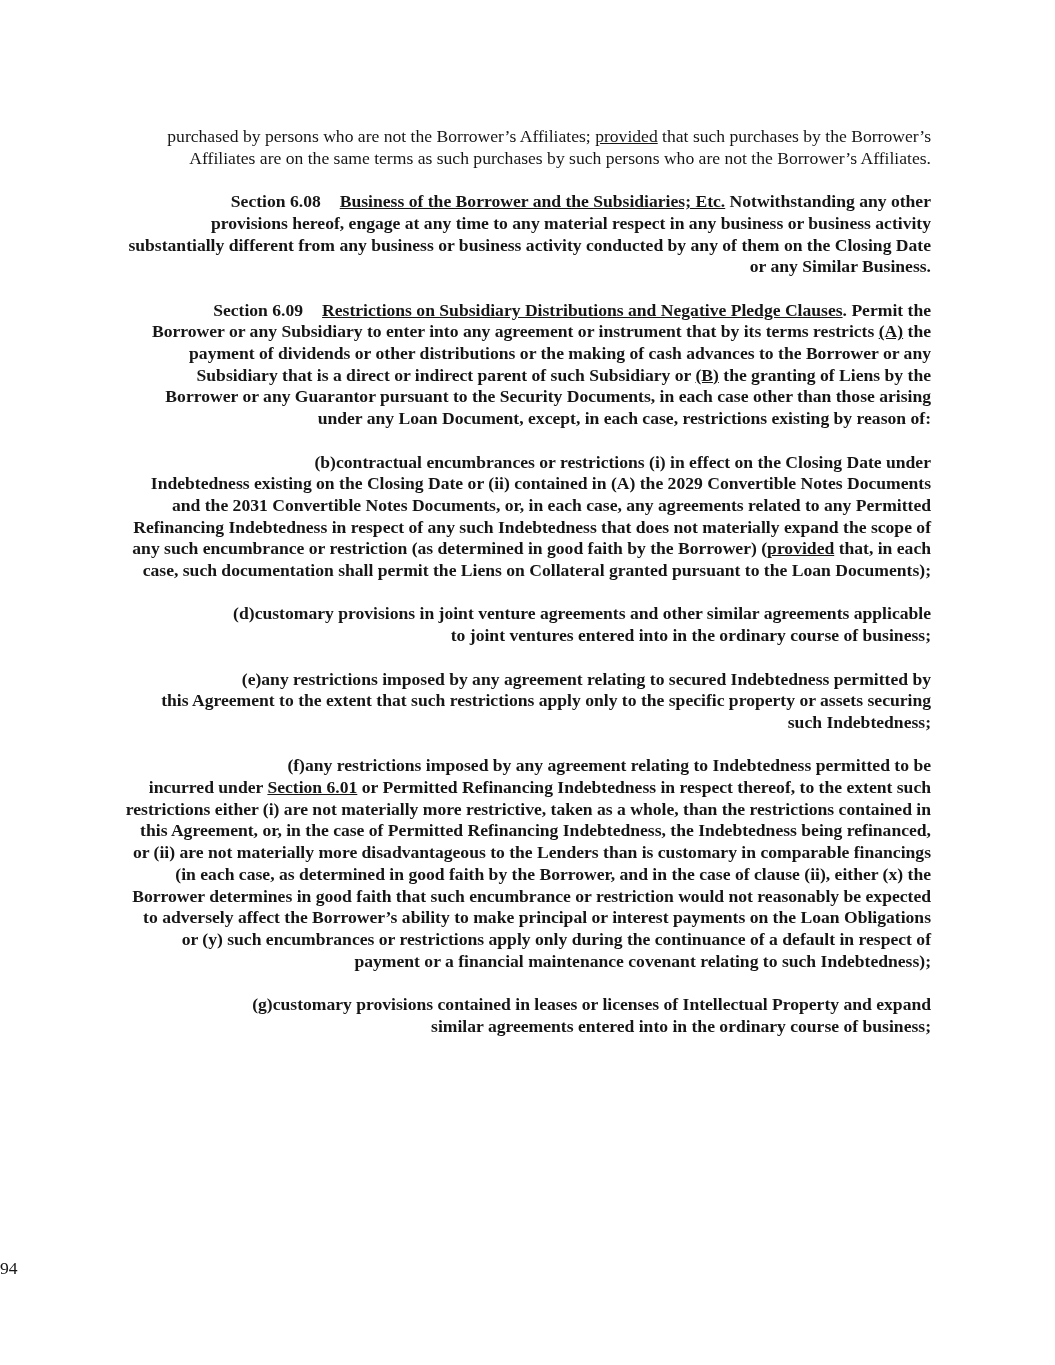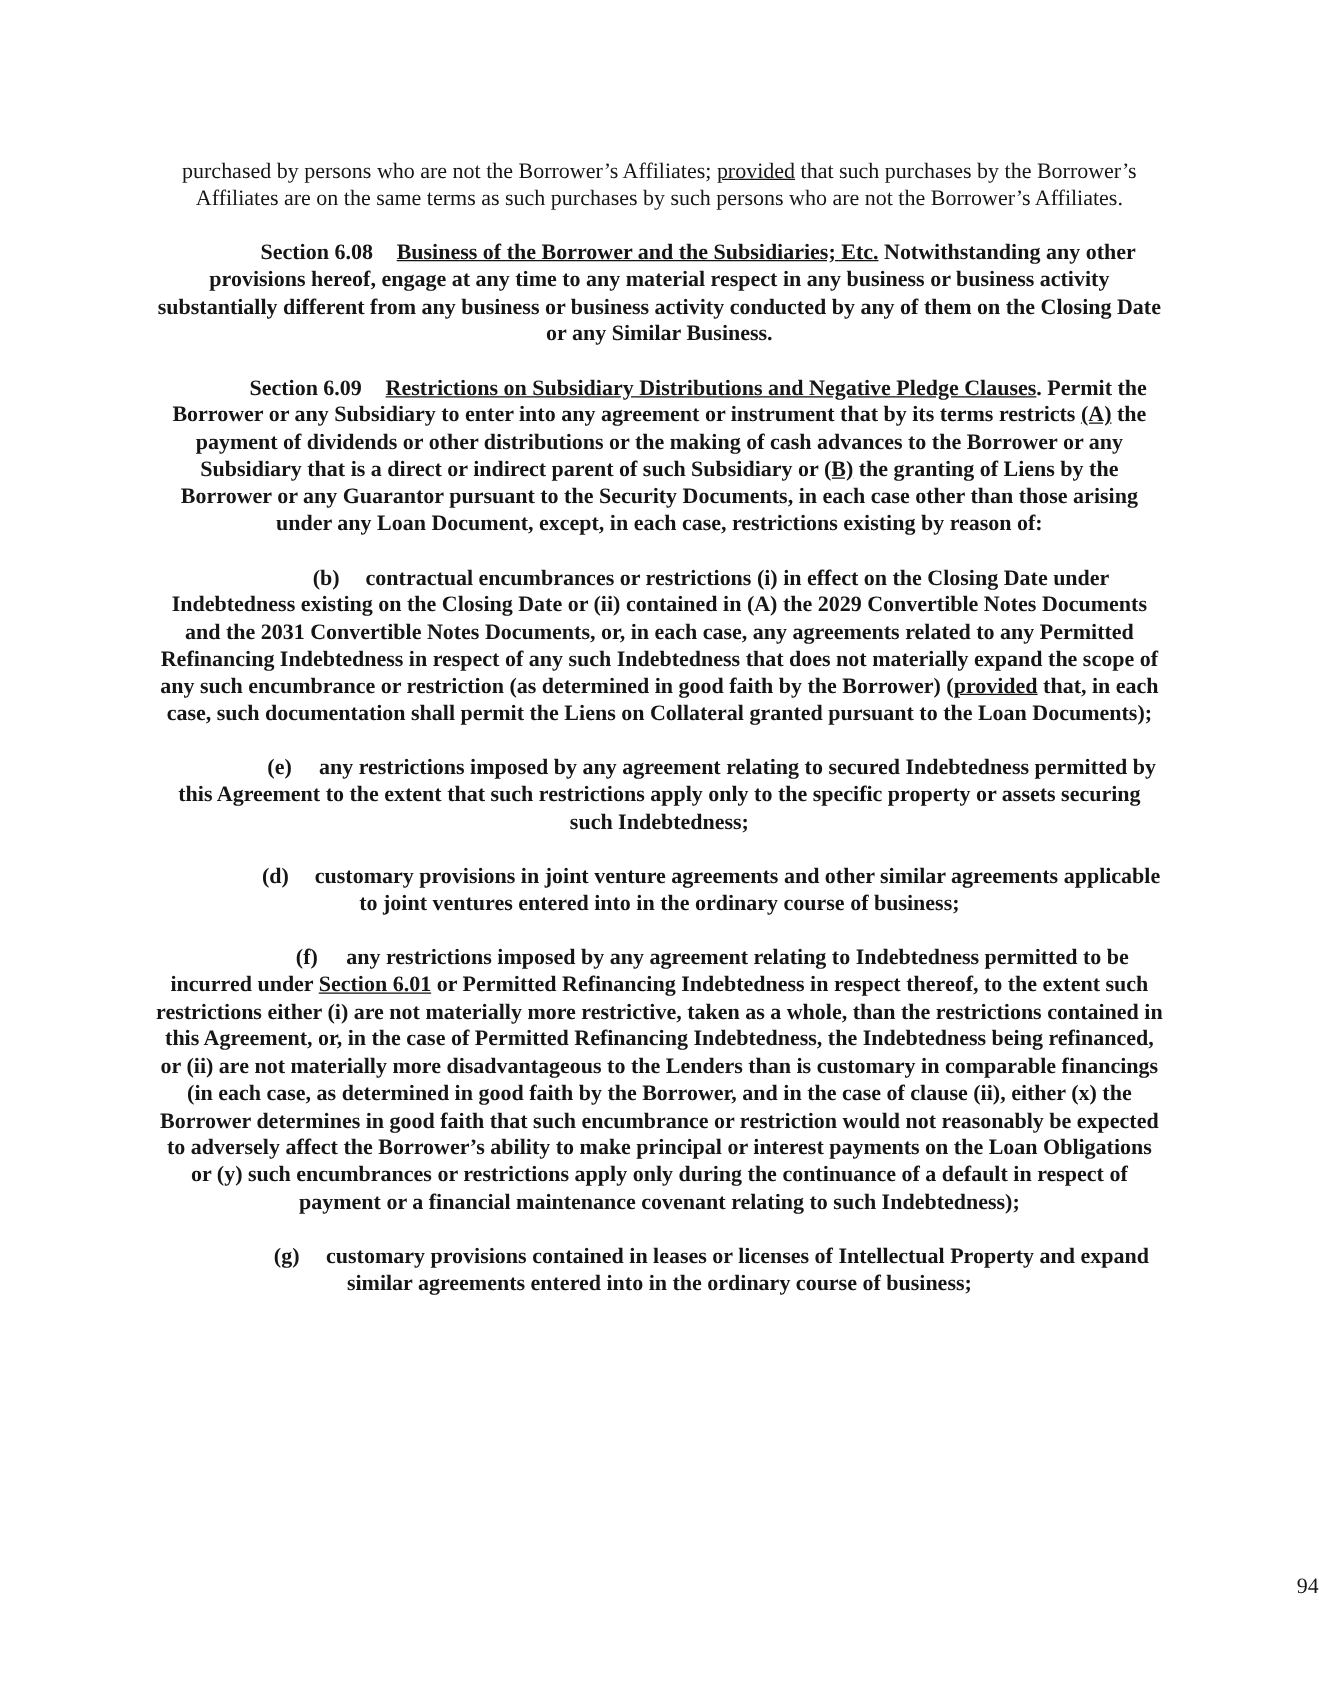--- a/index.html
+++ b/index.html
@@ -19,21 +19,21 @@
     overflow: hidden;
   }
   .content {
     position: absolute;
     left: 124px;
     top: 126px;
     width: 807px;
   }
   .content p {
     margin: 0 0 21.7px 0;
-    text-align: center;
+    text-align: right;
   }
   .indent-block {
     margin-left: 62px;
   }
   .first-indent {
     text-indent: 62px;
     font-weight: bold;
   }
   .li-label {
     display: inline-block;
@@ -45,42 +45,42 @@
     width: 19px;
   }
   .u {
     text-decoration: underline;
   }
   .page-num {
     position: absolute;
     top: 1258px;
     left: 0;
     width: 100%;
-    text-align: right;
+    text-align: left;
   }
 </style>
 </head>
 <body>
 
 <div class="page">
   <div class="content">
 
     <p class="indent-block"><span>purchased by persons who are not the Borrower’s Affiliates; </span><span class="u">provided</span><span> that such purchases by the Borrower’s Affiliates are on the same terms as such purchases by such persons who are not the Borrower’s Affiliates.</span></p>
 
     <p class="first-indent"><span>Section 6.08</span><span class="tab"></span><span class="u">Business of the Borrower and the Subsidiaries; Etc.</span><span>  Notwithstanding any other provisions hereof, engage at any time to any material respect in any business or business activity substantially different from any business or business activity conducted by any of them on the Closing Date or any Similar Business.</span></p>
 
     <p class="first-indent"><span>Section 6.09</span><span class="tab"></span><span class="u">Restrictions on Subsidiary Distributions and Negative Pledge Clauses</span><span>.  Permit the Borrower or any Subsidiary to enter into any agreement or instrument that by its terms restricts </span><span class="u">(A)</span><span> the payment of dividends or other distributions or the making of cash advances to the Borrower or any Subsidiary that is a direct or indirect parent of such Subsidiary or </span><span class="u">(B)</span><span> the granting of Liens by the Borrower or any Guarantor pursuant to the Security Documents, in each case other than those arising under any Loan Document, except, in each case, restrictions existing by reason of:</span></p>
 
 
     <p class="first-indent"><span class="li-label">(b)</span><span>contractual encumbrances or restrictions (i) in effect on the Closing Date under Indebtedness existing on the Closing Date or (ii) contained in (A) the 2029 Convertible Notes Documents and the 2031 Convertible Notes Documents, or, in each case, any agreements related to any Permitted Refinancing Indebtedness in respect of any such Indebtedness that does not materially expand the scope of any such encumbrance or restriction (as determined in good faith by the Borrower) (</span><span class="u">provided</span><span> that, in each case, such documentation shall permit the Liens on Collateral granted pursuant to the Loan Documents);</span></p>
 
 
+    <p class="first-indent"><span class="li-label">(d)</span><span>customary provisions in joint venture agreements and other similar agreements applicable to joint ventures entered into in the ordinary course of business;</span></p>
+
     <p class="first-indent"><span class="li-label">(e)</span><span>any restrictions imposed by any agreement relating to secured Indebtedness permitted by this Agreement to the extent that such restrictions apply only to the specific property or assets securing such Indebtedness;</span></p>
-
-    <p class="first-indent"><span class="li-label">(d)</span><span>customary provisions in joint venture agreements and other similar agreements applicable to joint ventures entered into in the ordinary course of business;</span></p>
 
     <p class="first-indent"><span class="li-label">(f)</span><span>any restrictions imposed by any agreement relating to Indebtedness permitted to be incurred under </span><span class="u">Section 6.01</span><span> or Permitted Refinancing Indebtedness in respect thereof, to the extent such restrictions either (i) are not materially more restrictive, taken as a whole, than the restrictions contained in this Agreement, or, in the case of Permitted Refinancing Indebtedness, the Indebtedness being refinanced, or (ii) are not materially more disadvantageous to the Lenders than is customary in comparable financings (in each case, as determined in good faith by the Borrower, and in the case of clause (ii), either (x) the Borrower determines in good faith that such encumbrance or restriction would not reasonably be expected to adversely affect the Borrower’s ability to make principal or interest payments on the Loan Obligations or (y) such encumbrances or restrictions apply only during the continuance of a default in respect of payment or a financial maintenance covenant relating to such Indebtedness);</span></p>
 
     <p class="first-indent"><span class="li-label">(g)</span><span>customary provisions contained in leases or licenses of Intellectual Property and expand similar agreements entered into in the ordinary course of business;</span></p>
 
   </div>
 
   <div class="page-num">94</div>
 </div>
 

